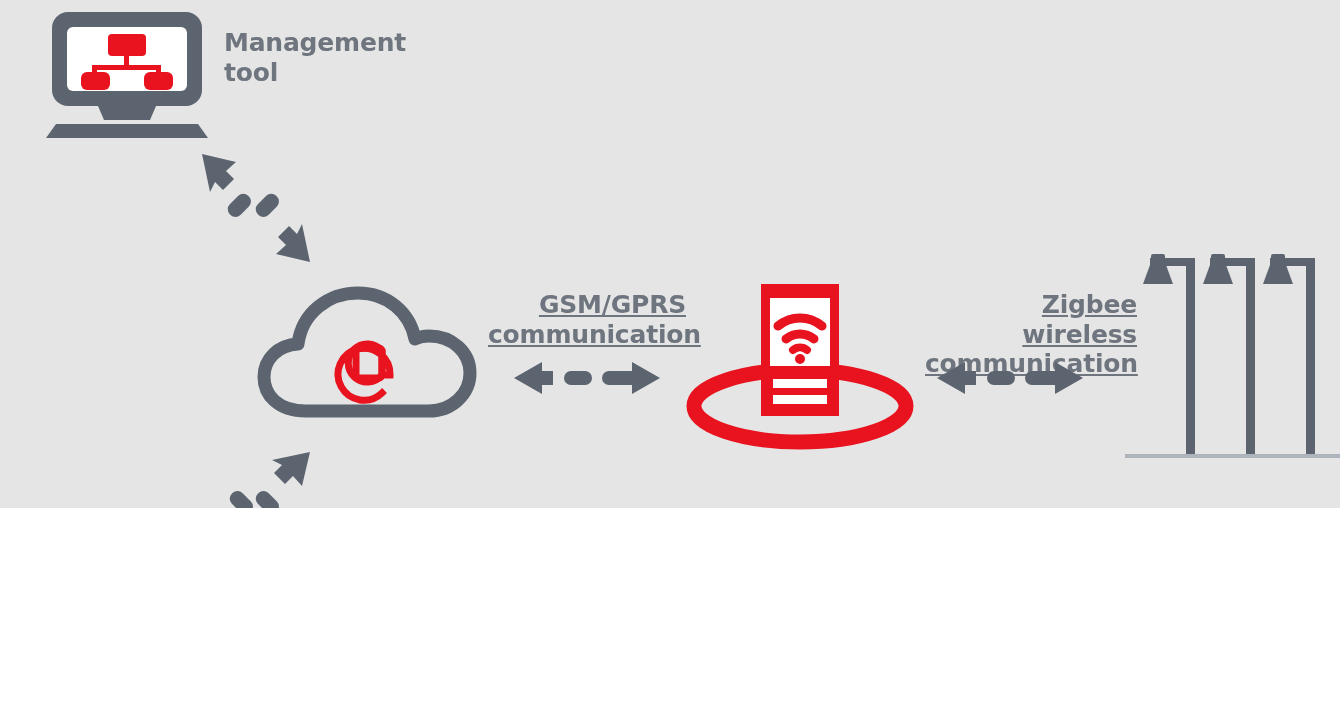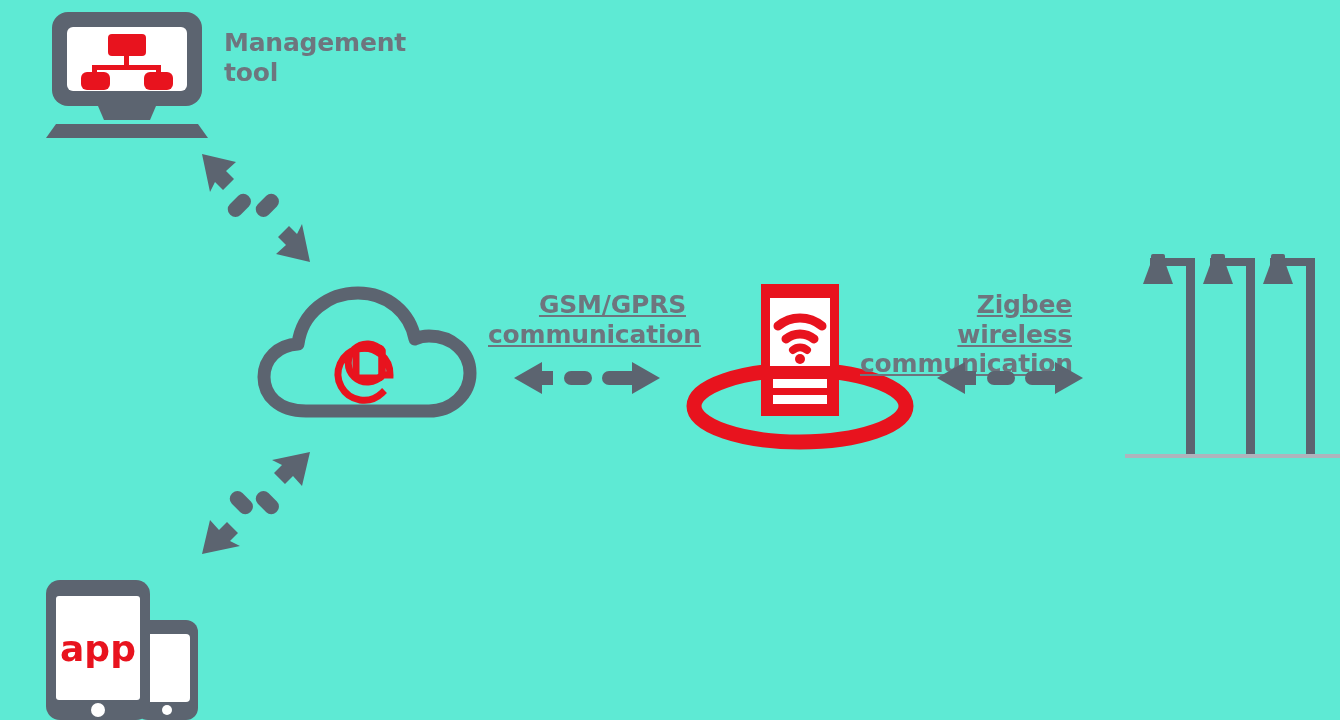--- a/index.html
+++ b/index.html
@@ -6,22 +6,22 @@
     margin: 0;
     padding: 0;
     background: #ffffff;
   }
   body {
     font-family: "DejaVu Sans", sans-serif;
   }
   #canvas {
     position: relative;
     width: 1340px;
-    height: 720px;
-    background: #5eead4;
+    height: 508px;
+    background: #e5e5e5;
     overflow: hidden;
   }
   .node { position: absolute; }
   .label {
     position: absolute;
     color: #6e757e;
     font-family: "DejaVu Sans", sans-serif;
     font-size: 25px;
     font-weight: 700;
     line-height: 1.18;
@@ -142,21 +142,21 @@
 
       <g fill="none" stroke="#E8131E" stroke-linecap="round">
         <path d="M98 50 A34 34 0 0 1 142 50" stroke-width="9"></path>
         <path d="M106 63 A22 22 0 0 1 134 63" stroke-width="9"></path>
         <path d="M113 74 A11 11 0 0 1 127 74" stroke-width="8"></path>
         <circle cx="120" cy="83" r="5" fill="#E8131E" stroke="none"></circle>
       </g>
     </svg>
   </div>
 
-  <div class="label center" style="left:860px; top:290px; width:212px;">Zigbee wireless
+  <div class="label center" style="left:925px; top:290px; width:212px;">Zigbee wireless
 communication</div>
   <div class="node" style="left:935px; top:358px;">
     <svg width="150" height="40" viewBox="0 0 150 40">
       <g fill="#5C6470">
         <path d="M2 20 L30 4 L30 13 L41 13 L41 27 L30 27 L30 36 Z"></path>
         <rect x="52" y="13" width="28" height="14" rx="7" ry="7"></rect>
         <rect x="90" y="13" width="28" height="14" rx="7" ry="7"></rect>
         <path d="M148 20 L120 4 L120 13 L109 13 L109 27 L120 27 L120 36 Z"></path>
       </g>
     </svg>

